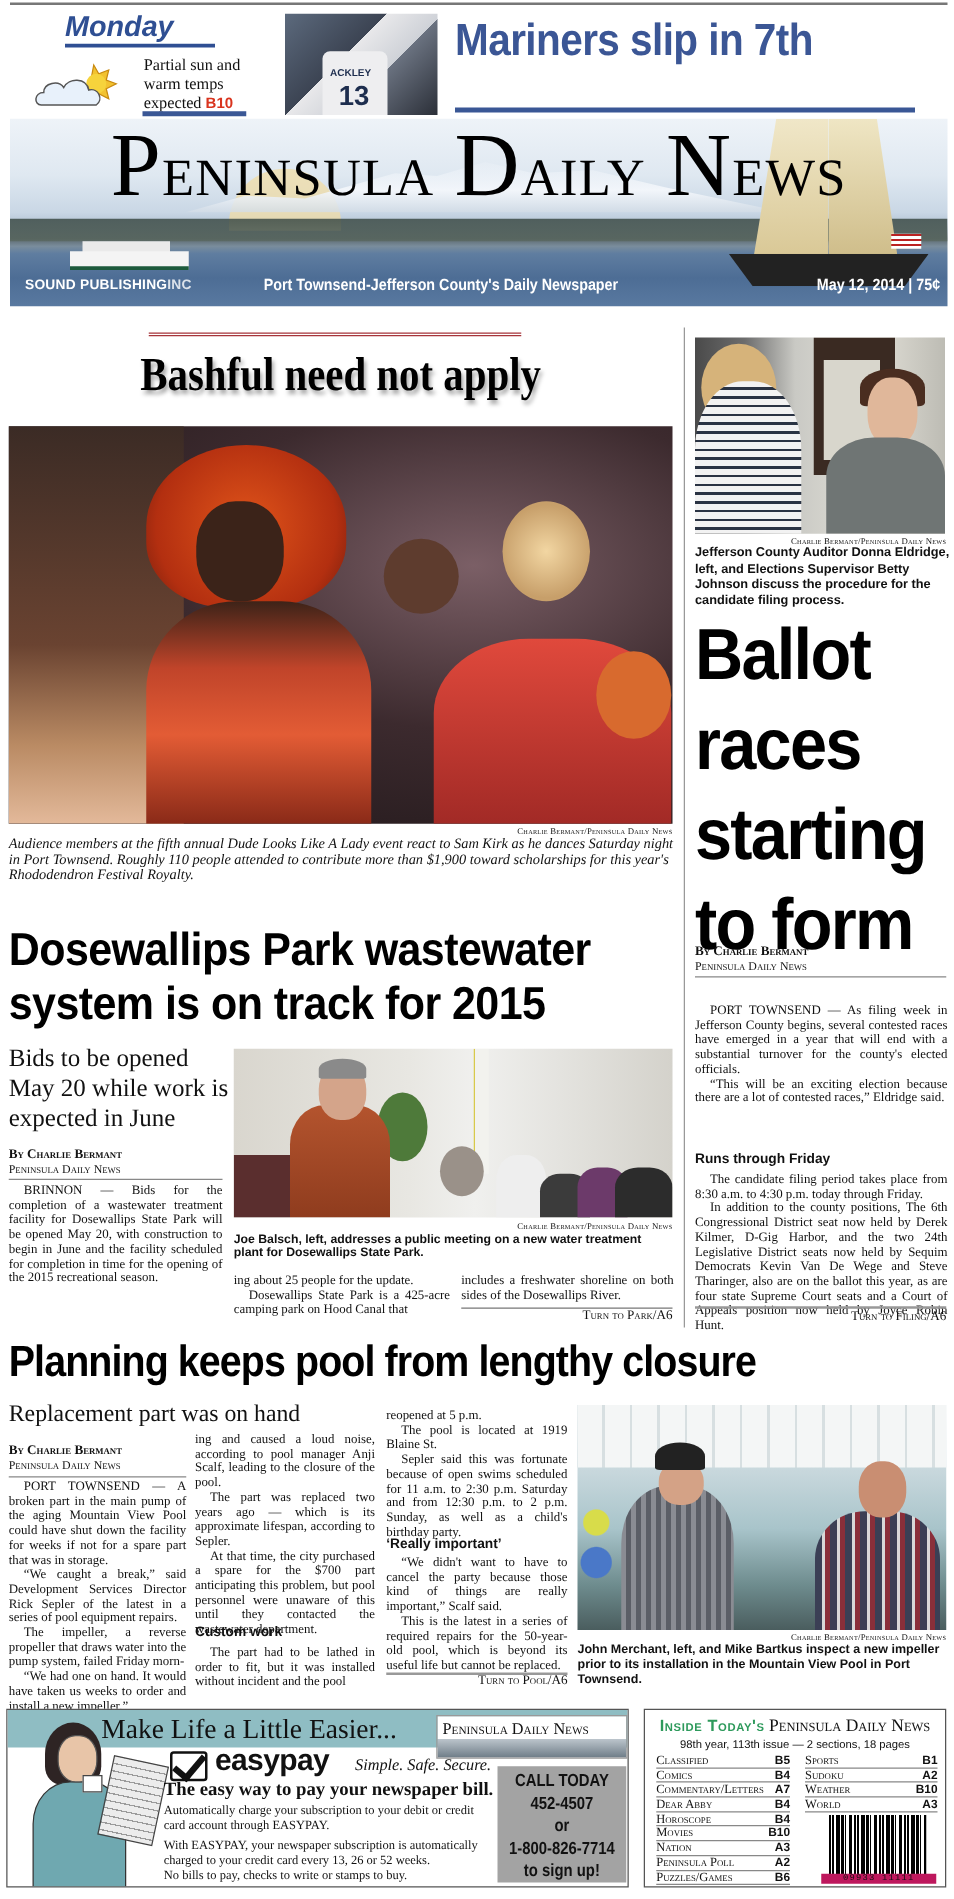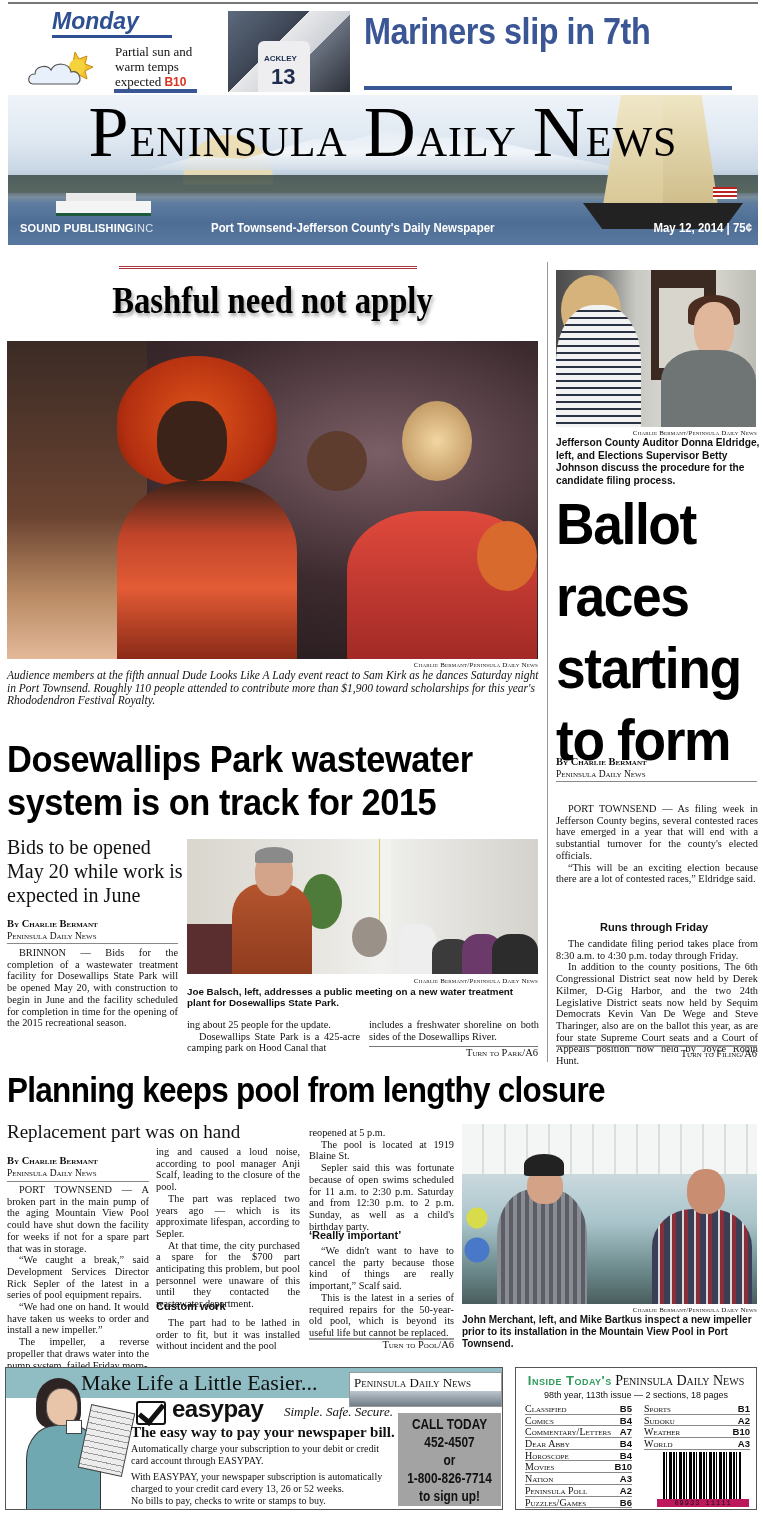--- a/index.html
+++ b/index.html
@@ -36,21 +36,21 @@
   .ferry .deck { position: absolute; left: 10px; top: 2px; width: 70px; height: 10px; background: #eaeaea; border-bottom: 1px solid #999; }
   .ship { position: absolute; left: 555px; top: 0; width: 190px; height: 150px; }
   .ship .sail1 { position: absolute; left: 40px; top: 0; width: 60px; height: 110px; background: linear-gradient(180deg, #f0e7c8, #d9c896); clip-path: polygon(30% 0, 100% 0, 100% 100%, 0 100%); }
   .ship .sail2 { position: absolute; left: 100px; top: 0; width: 55px; height: 110px; background: linear-gradient(180deg, #efe6c4, #cfbd8a); clip-path: polygon(0 0, 70% 0, 100% 100%, 0 100%); }
   .ship .hull { position: absolute; left: 20px; top: 108px; width: 160px; height: 26px; background: #222; clip-path: polygon(0 0, 100% 0, 88% 100%, 12% 100%); }
   .ship .flag { position: absolute; left: 150px; top: 92px; width: 24px; height: 12px; background: repeating-linear-gradient(180deg, #b22 0 2px, #fff 2px 4px); }
   .mast-title { position: absolute; left: 0; width: 750px; top: 6px; text-align: center; font: 60px/62px "Liberation Serif", serif; color: #000; letter-spacing: 1px; font-variant: small-caps; }
   .mast-title .big { font-size: 72px; }
   .mast-band { position: absolute; left: 0; top: 122px; width: 750px; height: 24px; }
   .publisher { position: absolute; left: 12px; top: 5px; font: bold 11px "Liberation Sans", sans-serif; color: #fff; letter-spacing: 0.2px; }
-  .publisher .inc { font-weight: normal; opacity: 0.8; }
+  .publisher .inc { font-weight: bold; opacity: 0.8; }
   .tagline { position: absolute; left: 203px; top: 3px; font: bold 13px "Liberation Sans", sans-serif; color: #fff; transform: scaleX(0.88); transform-origin: left top; }
   .dateline { position: absolute; right: 6px; top: 3px; font: bold 13px "Liberation Sans", sans-serif; color: #fff; transform: scaleX(0.88); transform-origin: right top; }
 
   
   .vrule { left: 547px; top: 262px; width: 1px; height: 800px; background: #999; }
   .hrule { background: #888; height: 1px; }
 
   
   .red-rule { left: 119px; top: 266px; width: 298px; height: 3px; border-top: 1px solid #a7353b; border-bottom: 1px solid #a7353b; }
   .lead-headline { left: 0; width: 545px; top: 278px; text-align: center; font: bold 38px "Liberation Serif", serif; color: #000; text-shadow: 2px 3px 4px rgba(0,0,0,0.35); transform: scaleX(0.86); transform-origin: center top; }
@@ -82,21 +82,21 @@
   .ballot-headline { left: 556px; top: 488px; width: 207px; font: bold 58px/72px "Liberation Sans", sans-serif; color: #000; letter-spacing: -1.5px; transform: scaleX(0.92); transform-origin: left top; }
   .byline { font: 10px/12px "Liberation Serif", serif; color: #111; }
   .byline .by { font-variant: small-caps; font-weight: bold; font-size: 10.5px; }
   .byline .org { font-variant: small-caps; font-size: 9.5px; }
   .ballot-byline { left: 556px; top: 756px; width: 200px; }
   .ballot-rule { left: 556px; top: 781px; width: 201px; }
   .body-text { font: 10.3px/11.7px "Liberation Serif", serif; color: #111; text-align: justify; }
   .body-text p { text-indent: 12px; }
   .ballot-body1 { left: 556px; top: 785px; width: 202px; margin-top: 18px; }
   .subhead { font: bold 11px "Liberation Sans", sans-serif; color: #111; }
-  .ballot-sub { left: 556px; top: 921px; margin-left: 44px; }
+  .ballot-sub { left: 556px; top: 921px; }
   .ballot-body2 { left: 556px; top: 938px; width: 202px; }
   .jump { font: 10.5px "Liberation Serif", serif; font-variant: small-caps; color: #111; text-align: right; }
   .ballot-jump-rule { left: 556px; top: 1045px; width: 201px; height: 2px; background: #999; }
   .ballot-jump { left: 556px; top: 1048px; width: 201px; }
 
   
   .dose-headline { left: 7px; top: 738px; width: 540px; font: bold 37px/43px "Liberation Sans", sans-serif; color: #000; letter-spacing: -0.5px; transform: scaleX(0.93); transform-origin: left top; }
   .dose-deck { left: 7px; top: 835px; width: 178px; font: 20px/24px "Liberation Serif", serif; color: #111; }
   .dose-byline { left: 7px; top: 918px; width: 170px; }
   .dose-body { left: 7px; top: 947px; width: 171px; }
@@ -324,22 +324,22 @@
 <div class="abs pool-headline">Planning keeps pool from lengthy closure</div>
 <div class="abs pool-deck">Replacement part was on hand</div>
 <div class="abs byline pool-byline">
   <div class="by">By Charlie Bermant</div>
   <div class="org">Peninsula Daily News</div>
 </div>
 <div class="abs hrule pool-rule"></div>
 <div class="abs body-text pool-col1">
   <p>PORT TOWNSEND — A broken part in the main pump of the aging Mountain View Pool could have shut down the facility for weeks if not for a spare part that was in storage.</p>
   <p>“We caught a break,” said Development Services Director Rick Sepler of the latest in a series of pool equipment repairs.</p>
+  <p>The impeller, a reverse propeller that draws water into the pump system, failed Friday morn-</p>
   <p>“We had one on hand. It would have taken us weeks to order and install a new impeller.”</p>
-  <p>The impeller, a reverse propeller that draws water into the pump system, failed Friday morn-</p>
 </div>
 <div class="abs body-text pool-col2">
   <p style="text-indent:0">ing and caused a loud noise, according to pool manager Anji Scalf, leading to the closure of the pool.</p>
   <p>The part was replaced two years ago — which is its approximate lifespan, according to Sepler.</p>
   <p>At that time, the city purchased a spare for the $700 part anticipating this problem, but pool personnel were unaware of this until they contacted the wastewater department.</p>
 </div>
 <div class="abs subhead pool-sub1">Custom work</div>
 <div class="abs body-text pool-col2b">
   <p>The part had to be lathed in order to fit, but it was installed without incident and the pool</p>
 </div>

